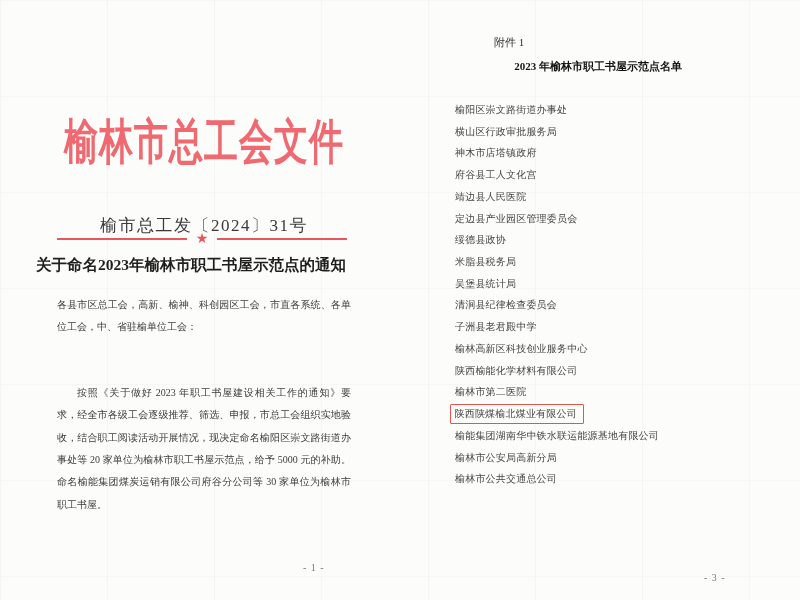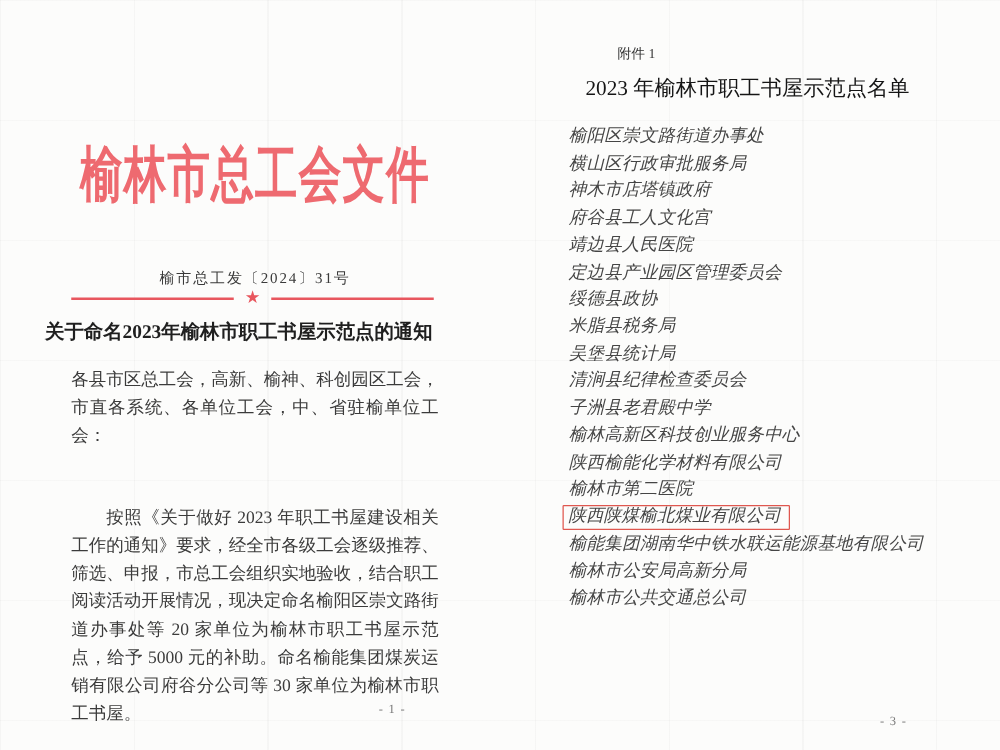--- a/index.html
+++ b/index.html
@@ -22,54 +22,54 @@
   
   .banner{
     left:48px; top:113px; width:312px; height:58px;
     text-align:center; font-size:34px; font-weight:bold;
     line-height:58px; letter-spacing:1px;
     transform:scaleY(1.42); transform-origin:50% 50%;
     white-space:nowrap;
   }
   .docnum{
     left:48px; top:214px; width:312px; text-align:center;
-    font-size:12px; letter-spacing:1.5px; color:#3a3a3a; white-space:nowrap;
+    font-size:17px; letter-spacing:1.5px; color:#3a3a3a; white-space:nowrap;
   }
   .rule{
     left:57px; top:233px; width:290px; height:12px;
     display:flex; align-items:center;
   }
   .rule .seg{ flex:1; height:2.5px; }
   .rule .star{ font-size:14px; line-height:12px; margin:0 9px; }
   .headline{
     left:36px; top:255px; width:336px; text-align:left;
     font-size:15.5px; font-weight:bold; color:#1f1f1f; white-space:nowrap;
   }
   .bodytext{
     left:57px; top:294px; width:294px;
-    font-size:14px; line-height:22.4px; color:#3b3b3b;
+    font-size:10px; line-height:22.4px; color:#3b3b3b;
     text-align:justify; text-justify:inter-ideograph;
   }
   .bodytext p.indent{ text-indent:2em;margin-top:43px; }
   .pagenum{
     font-size:10px; color:#777; letter-spacing:1px; white-space:nowrap;
   }
   .pn1{ left:303px; top:562px; }
   .pn3{ left:704px; top:572px; }
 
   
   .attach{ left:455px; top:35px; font-size:11px; color:#333;margin-left:39px; }
   .rtitle{
     left:445px; top:59px; width:306px; text-align:center;
-    font-size:17px; font-weight:normal; color:#151515; white-space:nowrap;
+    font-size:11px; font-weight:bold; color:#151515; white-space:nowrap;
   }
   .rlist{ left:455px; top:99px; width:300px; }
   .rlist .li{
     height:21.72px; line-height:21.72px;
-    font-size:14px; letter-spacing:0.2px; color:#454545; white-space:nowrap;font-style:italic;
+    font-size:10px; letter-spacing:0.2px; color:#454545; white-space:nowrap;
   }
   .rlist .li .hl{
     display:inline-block; line-height:15px;
     border:1.5px solid #df574f;
     padding:1px 6px 2px 4px; margin-left:-5.5px;
     border-radius:1px;
   }
 </style>
 </head>
 <body>

